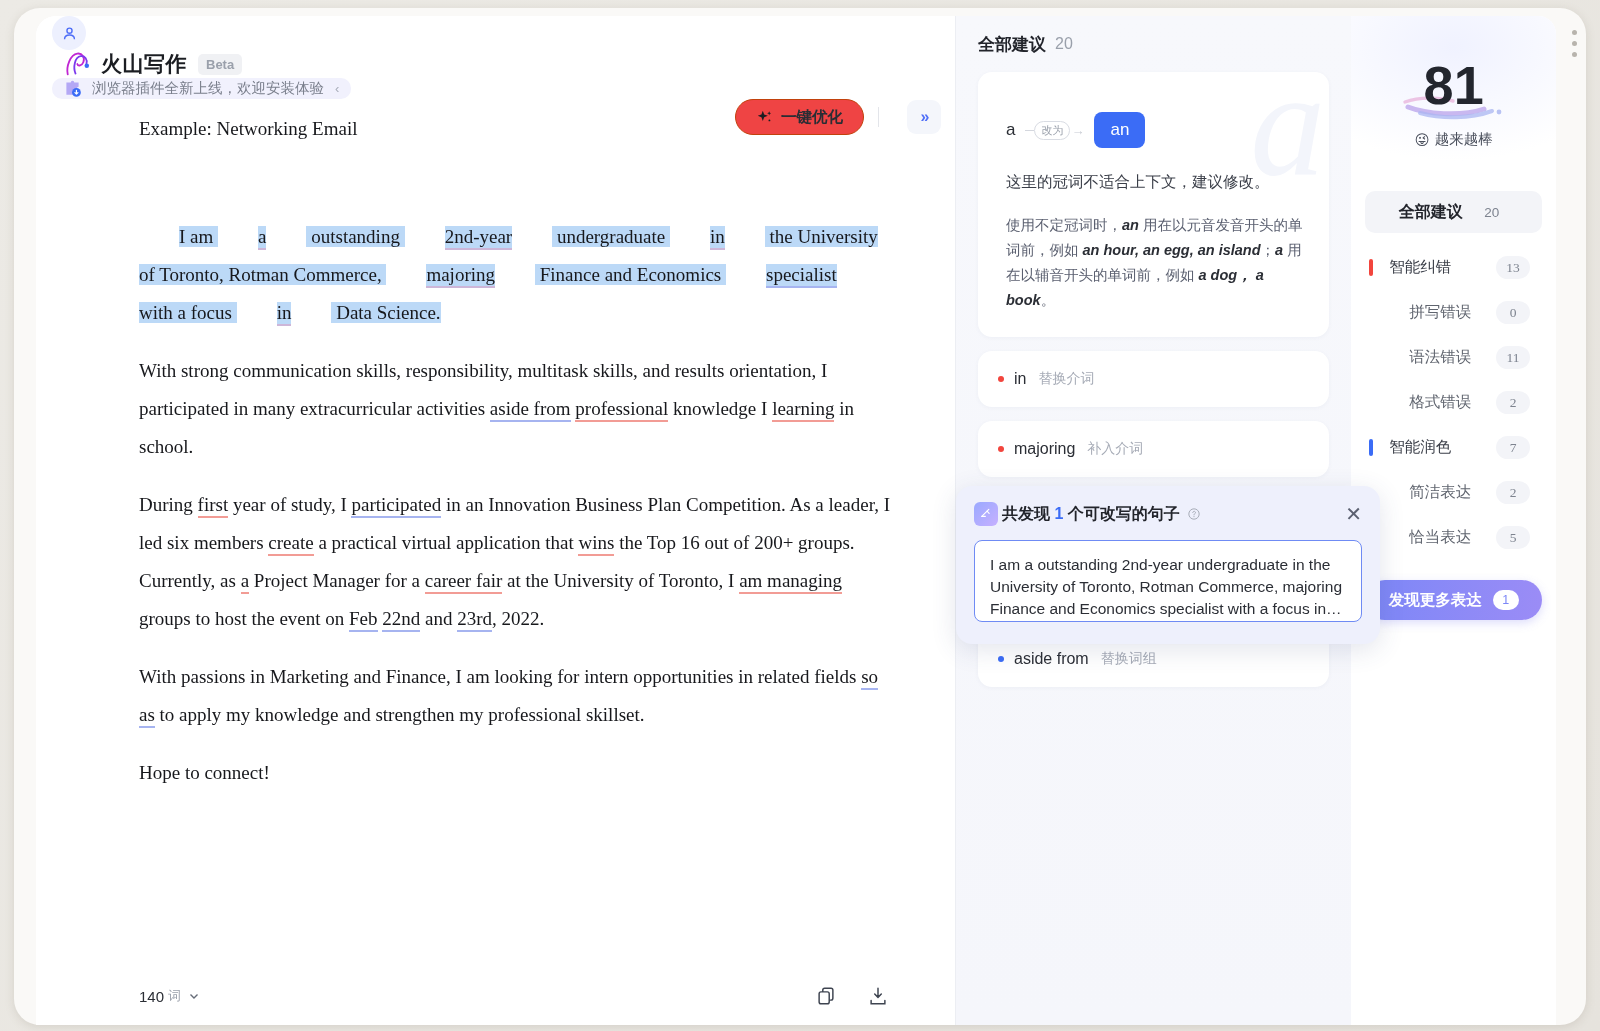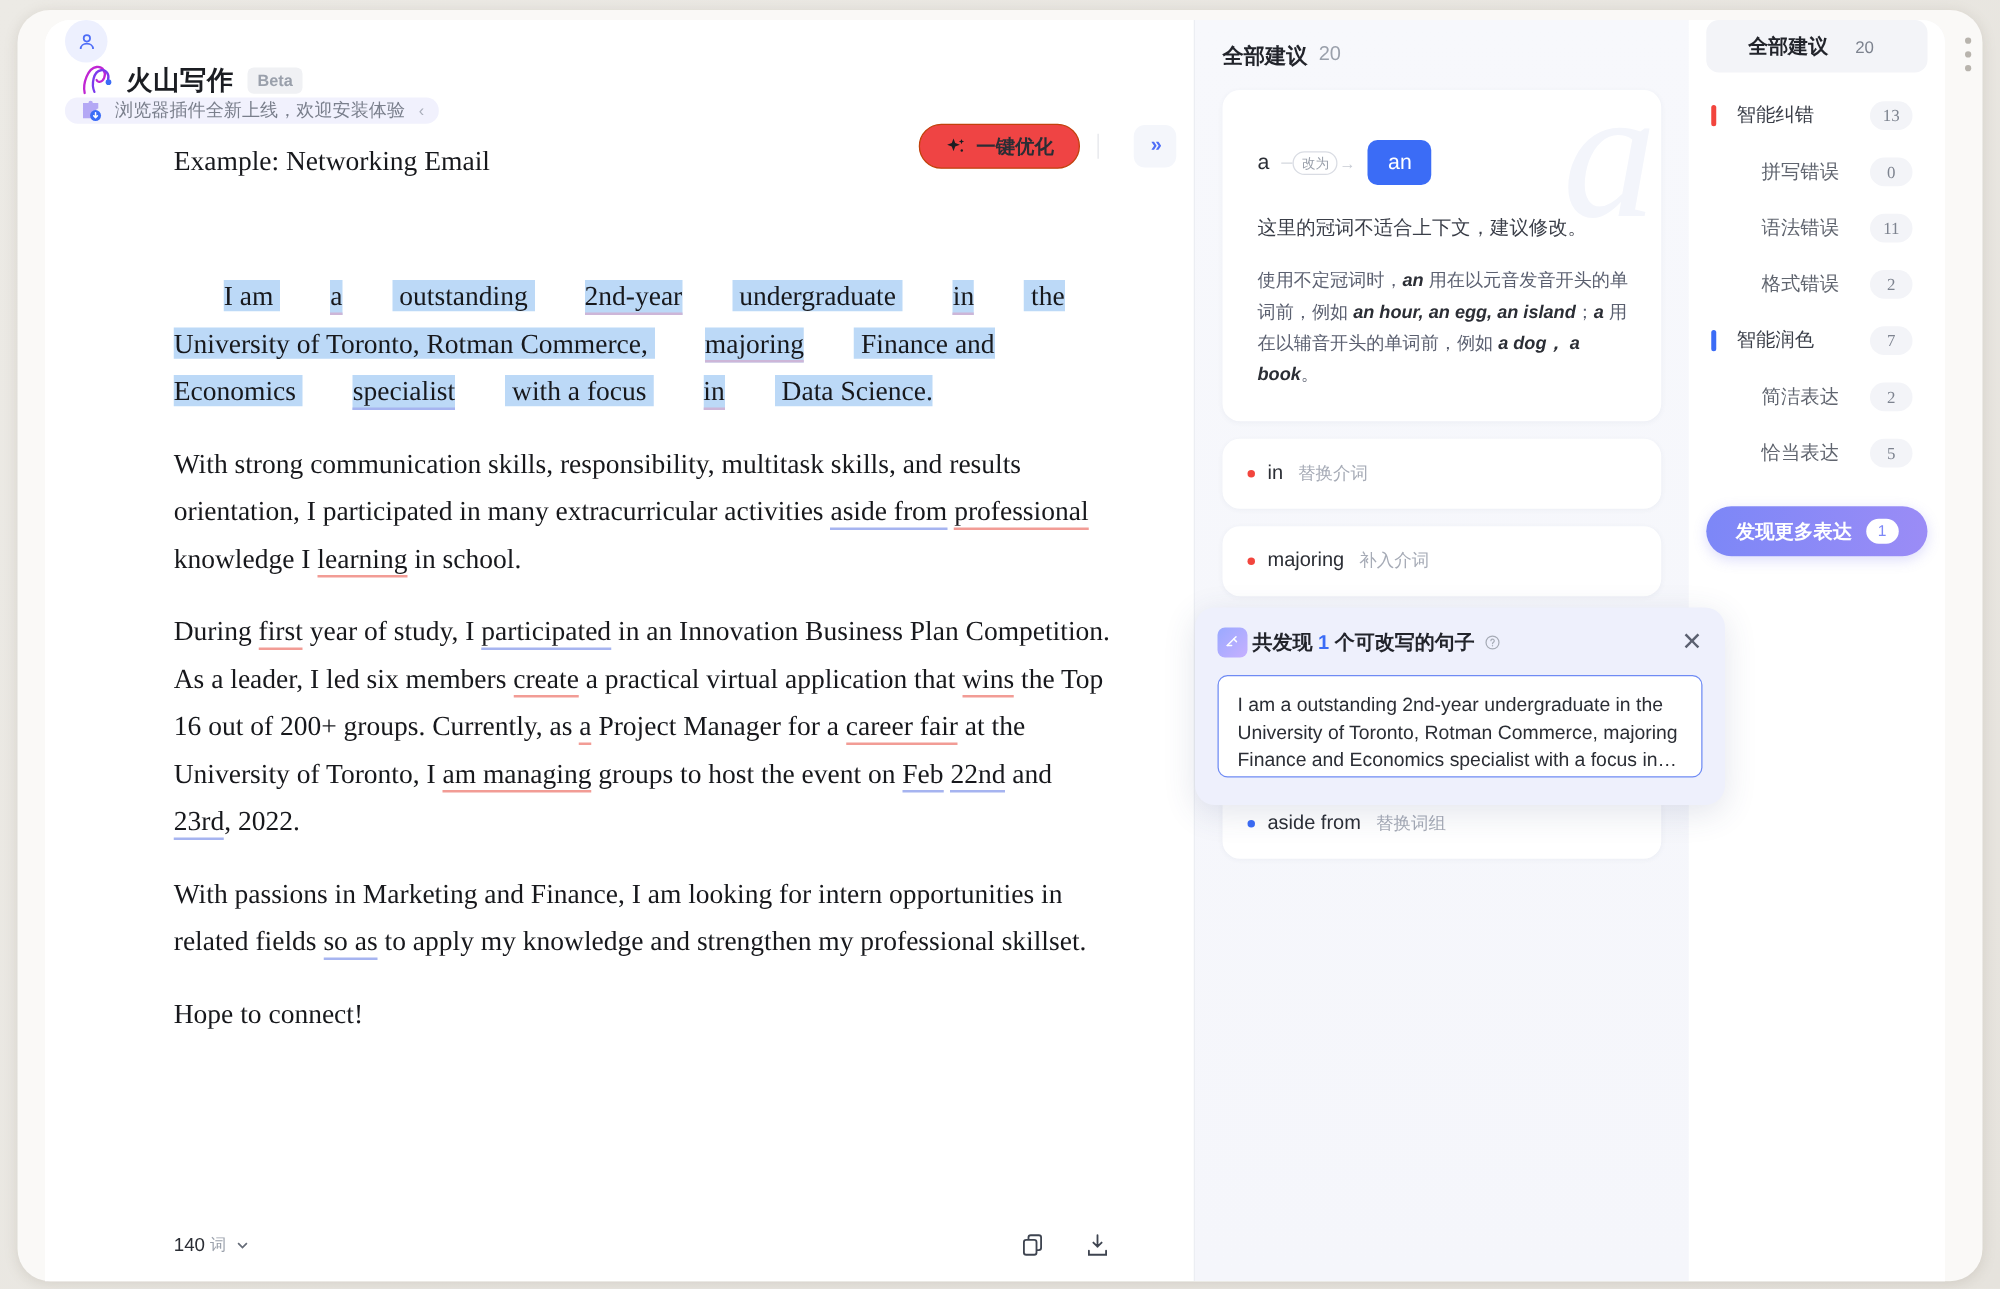--- a/index.html
+++ b/index.html
@@ -85,21 +85,21 @@
   }
   .chev2 { color: #4f6ef7; font-size: 16px; font-weight: 700; letter-spacing: -2px; }
 
   
   .doc {
     position: absolute; left: 0; right: 0; top: 68px; bottom: 58px;
     padding: 26px 64px 0 103px; overflow: hidden;
     font-family: "Liberation Serif", "DejaVu Serif", serif;
     color: #17181c;
   }
-  .doc p { font-size: 22px; line-height: 38px; margin: 0 0 20px 0; }
+  .doc p { font-size: 19px; line-height: 38px; margin: 0 0 20px 0; }
   .doc .title-line { margin-bottom: 70px; }
   .hl { background: #bcd9f7; margin-left: 40px; }
   .u-red  { border-bottom: 2px solid #f29c95; padding-bottom: 1px; }
   .u-blue { border-bottom: 2px solid #a6b4f0; padding-bottom: 1px; }
   .u-faint{ border-bottom: 2px solid #cdb6d8; padding-bottom: 1px; }
 
   .doc-footer {
     position: absolute; left: 0; right: 0; bottom: 0; height: 58px;
     display: flex; align-items: center; padding: 0 66px 0 103px;
   }
@@ -405,20 +405,35 @@
                   <path d="M8.2 8a1.9 1.9 0 113.2 1.4c-.6.5-1.4.9-1.4 1.9" stroke-linecap="round"></path>
                   <circle cx="10" cy="13.7" r=".8" fill="#a6abb6" stroke="none"></circle>
               </svg>
               <span class="popup-close">✕</span>
             </div>
             <div class="popup-box">I am a outstanding 2nd-year undergraduate in the University of Toronto, Rotman Commerce, majoring Finance and Economics specialist with a focus in…</div>
           </div>
         </div>
 
         <div class="cat-col">
+          <div class="score-zone">
+            <div class="score-num">
+              <svg class="score-swoosh" width="118" height="34" viewBox="0 0 118 34" fill="none">
+                <path d="M6 19c18 7 52 10 76 2" stroke="#c9b8f0" stroke-width="5" stroke-linecap="round"></path>
+                <path d="M18 25c22 6 50 6 72-2" stroke="#a9b6f2" stroke-width="4" stroke-linecap="round" opacity=".75"></path>
+                <path d="M3 14c14-5 34-5 48-1" stroke="#e9b7dd" stroke-width="3.4" stroke-linecap="round" opacity=".8"></path>
+                <circle cx="97" cy="24" r="2.4" fill="#b8c2f3"></circle>
+              </svg>
+              <span style="position:relative;z-index:2">81</span>
+            </div>
+            <div class="score-sub">
+              <span>😜</span>
+              <span>越来越棒</span>
+            </div>
+          </div>
 
           <div class="cat-all">
             <span class="lbl">全部建议</span>
             <span class="badge">20</span>
           </div>
 
           <div class="cat-list" id="cat-list">
               <div class="cat-row">
                 <span class="bar" style="background: rgb(242, 69, 61);"></span>
                 <span class="lbl">智能纠错</span>

